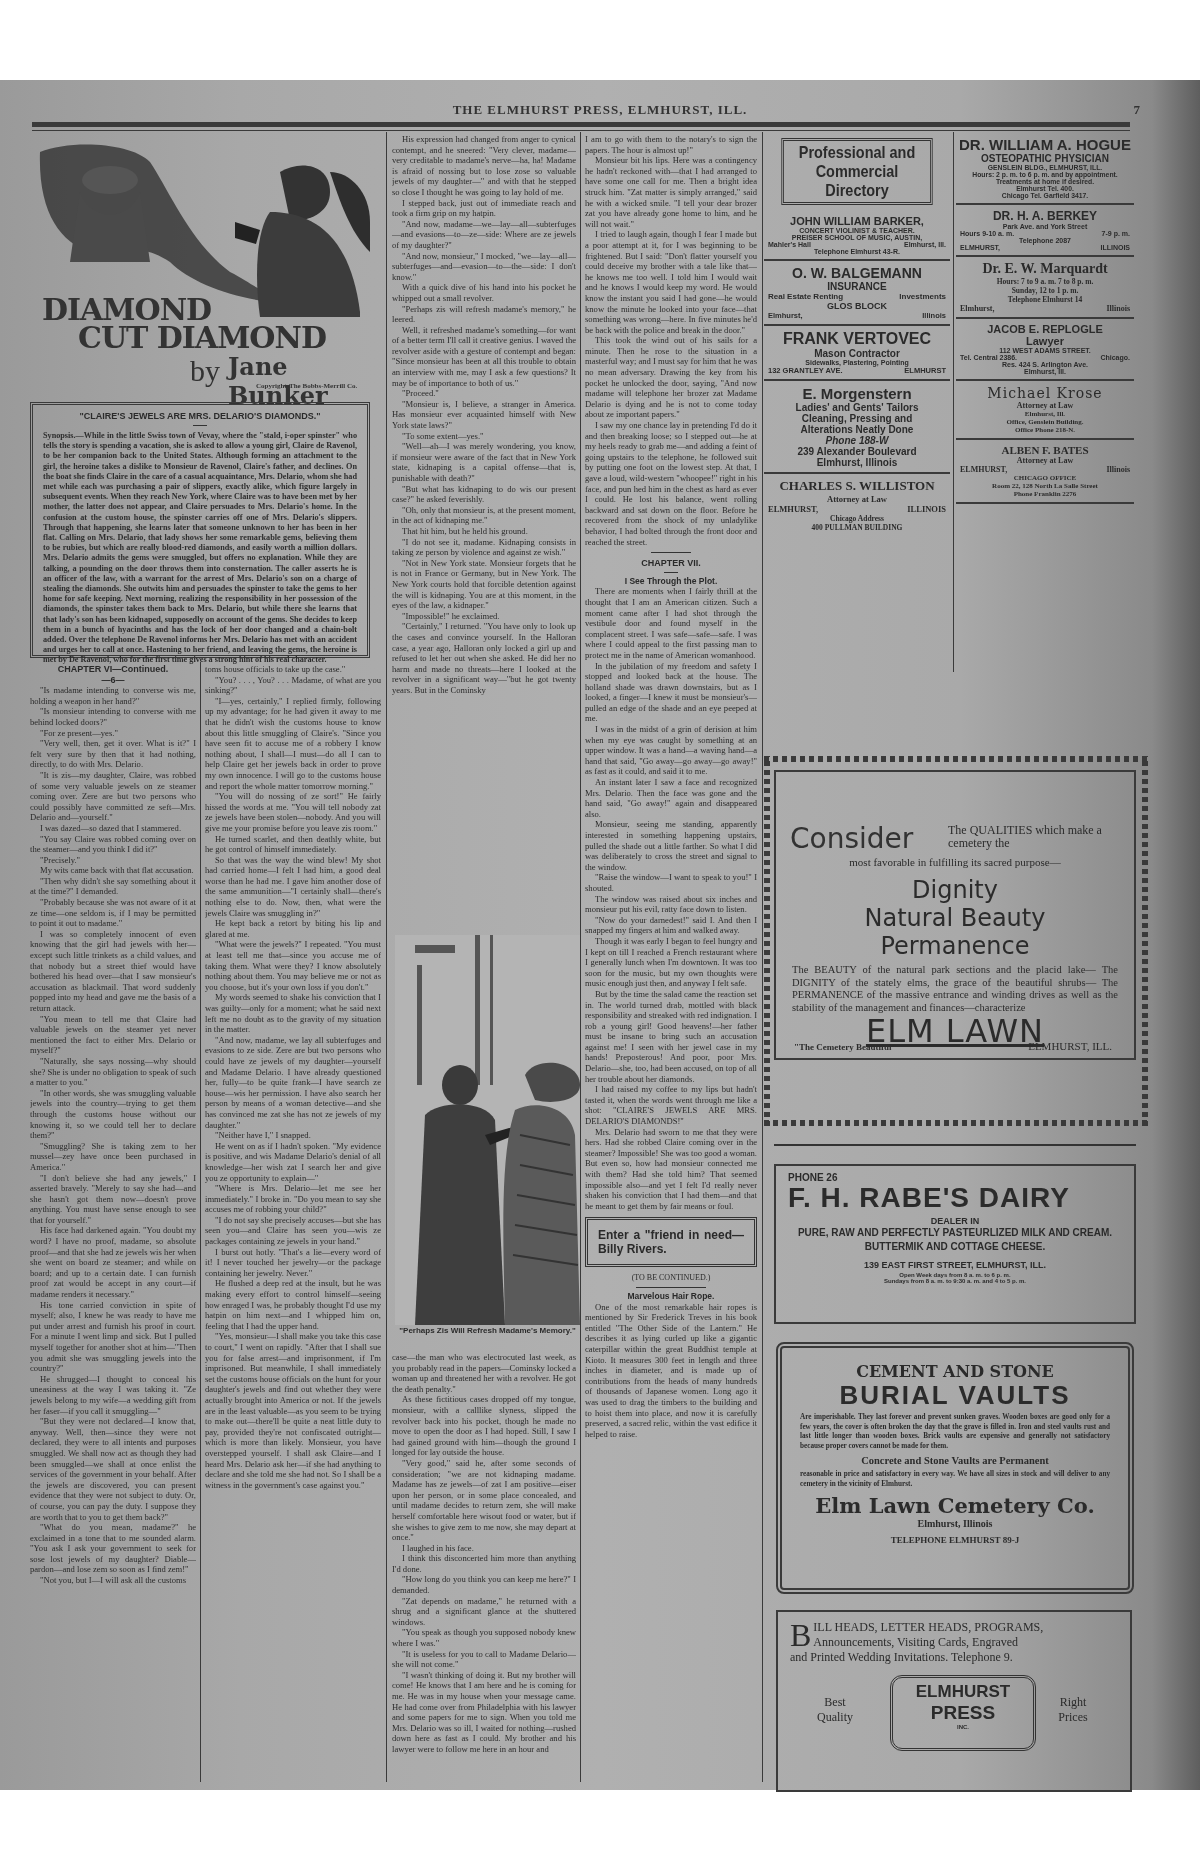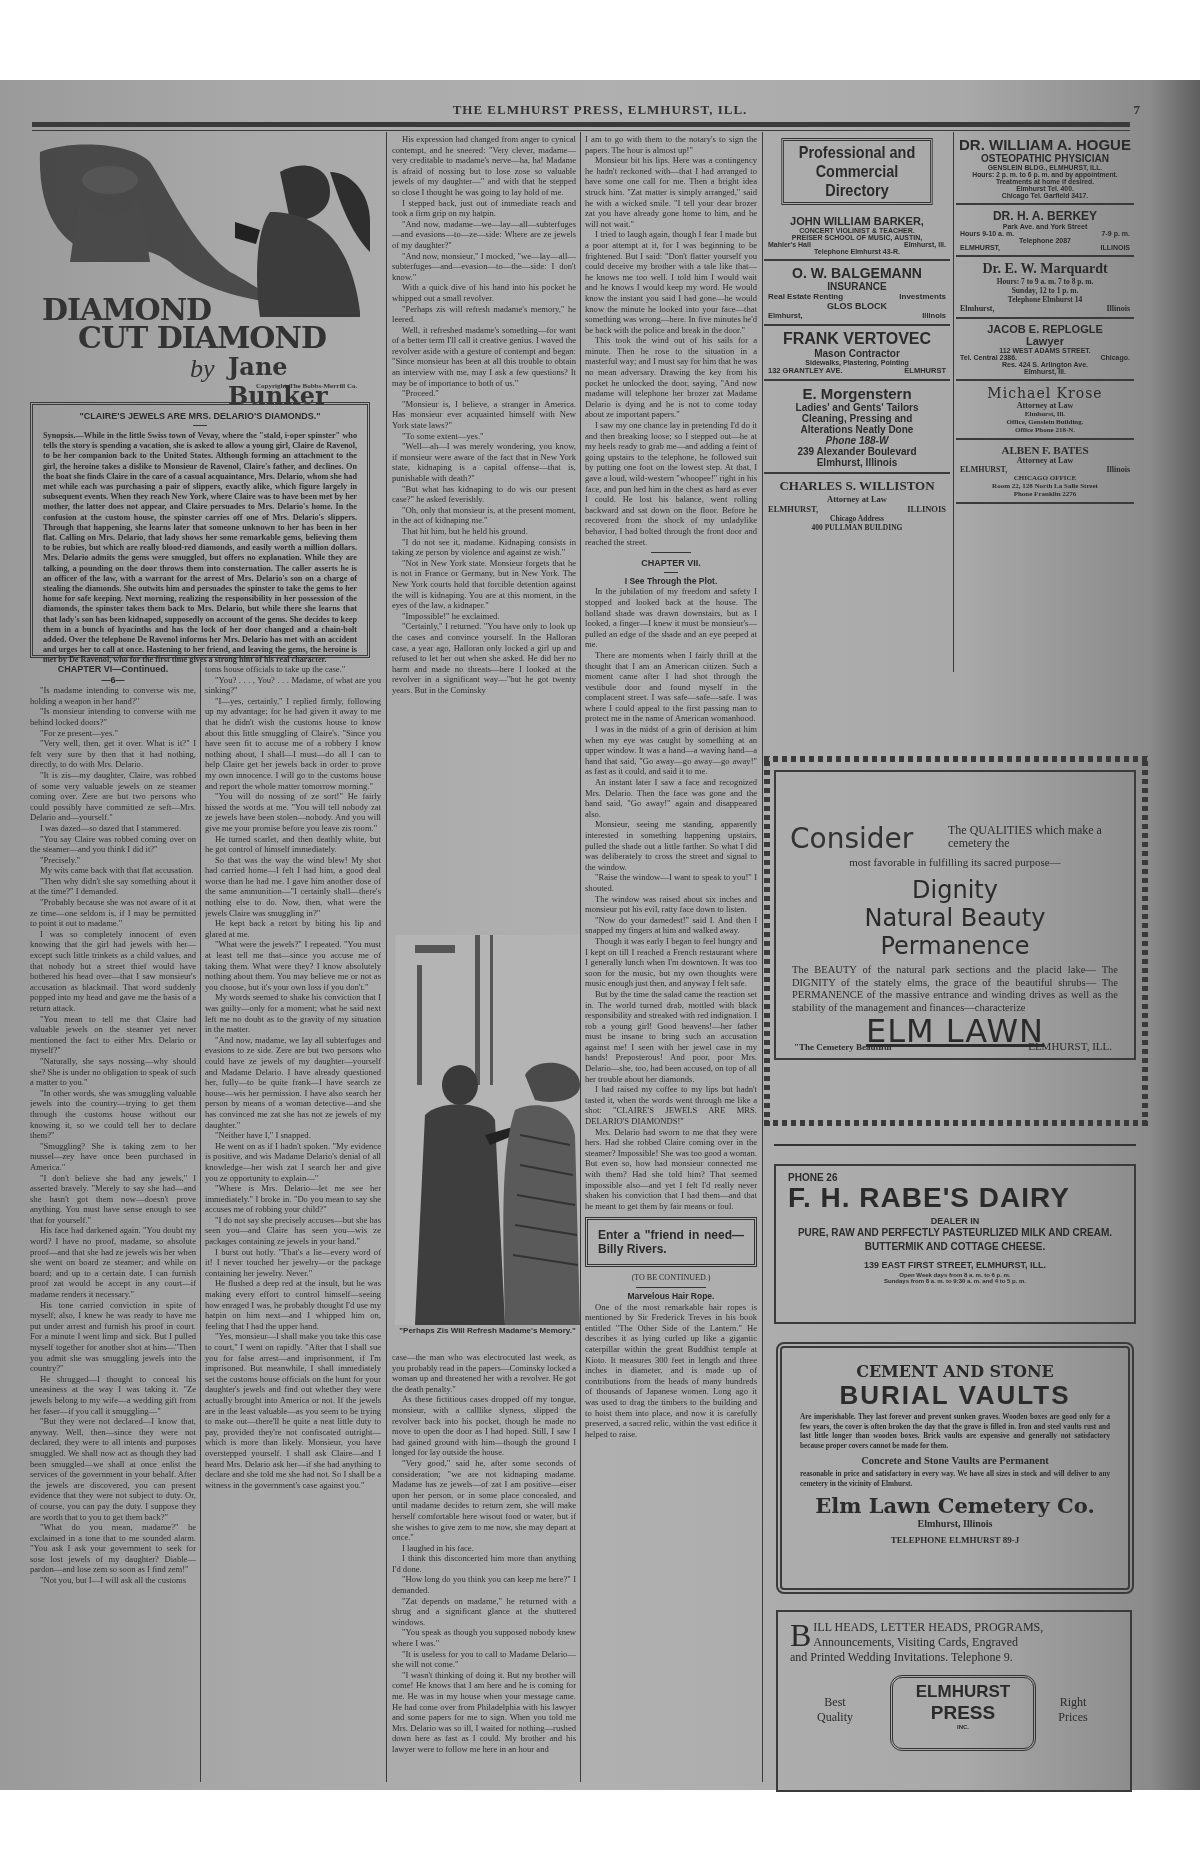--- a/index.html
+++ b/index.html
@@ -9,21 +9,21 @@
   .pagenum{position:absolute;right:60px;top:22px;font-weight:bold;font-size:13px;color:#333;}
   .rule-thick{position:absolute;left:32px;width:1098px;top:42px;height:5px;background:#3a3a3a;}
   .rule-thin{position:absolute;left:32px;width:1098px;top:50px;height:1px;background:#3a3a3a;}
   .col{position:absolute;font-size:8.6px;line-height:10.6px;text-align:justify;color:#2a2a2a;overflow:hidden;}
   .col p{margin:0 0 0 0;text-indent:10px;}
   .vrule{position:absolute;width:1px;background:#3a3a3a;}
   .hero{position:absolute;left:30px;top:52px;width:340px;height:268px;}
   .hero svg{position:absolute;left:0;top:0;}
   .hero-title1{position:absolute;left:12px;top:160px;font-family:"DejaVu Serif",serif;font-weight:bold;font-size:30px;letter-spacing:-1px;color:#333;}
   .hero-title2{position:absolute;left:48px;top:188px;font-family:"DejaVu Serif",serif;font-weight:bold;font-size:30px;letter-spacing:-1px;color:#333;}
-  .hero-by{position:absolute;left:160px;top:222px;font-style:italic;font-size:26px;color:#333;}
+  .hero-by{position:absolute;left:160px;top:222px;font-size:30px;color:#333;}
   .hero-author{position:absolute;left:198px;top:220px;font-family:"DejaVu Serif",serif;font-weight:bold;font-size:24px;color:#333;}
   .hero-copy{position:absolute;left:226px;top:250px;font-size:7px;font-weight:bold;color:#333;}
   .synopsis{position:absolute;left:30px;top:322px;width:340px;height:256px;border:3px double #3a3a3a;box-sizing:border-box;padding:6px 10px;}
   .syn-head{text-align:center;font-family:"Liberation Sans",sans-serif;font-weight:bold;font-size:9px;margin-bottom:4px;}
   .syn-dash{width:14px;height:1px;background:#333;margin:0 auto 5px;}
   .syn-text{font-size:8.2px;line-height:10.2px;text-align:justify;font-weight:bold;color:#2d2d2d;}
   .chap-head{text-align:center;font-family:"Liberation Sans",sans-serif;font-weight:bold;font-size:9px;}
   .illus{position:absolute;left:395px;top:855px;width:185px;height:390px;}
   .illus-cap{position:absolute;left:395px;top:1246px;width:185px;text-align:center;font-family:"Liberation Sans",sans-serif;font-weight:bold;font-size:8px;line-height:10px;}
   .teaser{border:3px double #333;padding:8px 10px;margin:6px 0;font-family:"Liberation Sans",sans-serif;font-weight:bold;font-size:12px;line-height:14px;}
@@ -183,22 +183,22 @@
   <div class="col" style="left:585px;top:54px;width:172px;height:1650px;">
     <p style="text-indent:0">I am to go with them to the notary's to sign the papers. The hour is almost up!"</p>
     <p>Monsieur bit his lips. Here was a contingency he hadn't reckoned with—that I had arranged to have some one call for me. Then a bright idea struck him. "Zat matter is simply arranged," said he with a wicked smile. "I tell your dear brozer zat you have already gone home to him, and he will not wait."</p>
     <p>I tried to laugh again, though I fear I made but a poor attempt at it, for I was beginning to be frightened. But I said: "Don't flatter yourself you could deceive my brother with a tale like that—he knows me too well. I told him I would wait and he knows I would keep my word. He would know the instant you said I had gone—he would know the minute he looked into your face—that something was wrong—here. In five minutes he'd be back with the police and break in the door."</p>
     <p>This took the wind out of his sails for a minute. Then he rose to the situation in a masterful way; and I must say for him that he was no mean adversary. Drawing the key from his pocket he unlocked the door, saying, "And now madame will telephone her brozer zat Madame Delario is dying and he is not to come today about ze important papers."</p>
     <p>I saw my one chance lay in pretending I'd do it and then breaking loose; so I stepped out—he at my heels ready to grab me—and adding a feint of going upstairs to the telephone, he followed suit by putting one foot on the lowest step. At that, I gave a loud, wild-western "whoopee!" right in his face, and pun hed him in the chest as hard as ever I could. He lost his balance, went rolling backward and sat down on the floor. Before he recovered from the shock of my unladylike behavior, I had bolted through the front door and reached the street.</p>
     <div style="width:40px;height:1px;background:#333;margin:5px auto;"></div>
     <div class="chap-head">CHAPTER VII.</div>
     <div style="width:14px;height:1px;background:#333;margin:3px auto;"></div>
     <div class="chap-head" style="font-size:8.5px">I See Through the Plot.</div>
+    <p>There are moments when I fairly thrill at the thought that I am an American citizen. Such a moment came after I had shot through the vestibule door and found myself in the complacent street. I was safe—safe—safe. I was where I could appeal to the first passing man to protect me in the name of American womanhood.</p>
     <p>In the jubilation of my freedom and safety I stopped and looked back at the house. The holland shade was drawn downstairs, but as I looked, a finger—I knew it must be monsieur's—pulled an edge of the shade and an eye peeped at me.</p>
-    <p>There are moments when I fairly thrill at the thought that I am an American citizen. Such a moment came after I had shot through the vestibule door and found myself in the complacent street. I was safe—safe—safe. I was where I could appeal to the first passing man to protect me in the name of American womanhood.</p>
     <p>I was in the midst of a grin of derision at him when my eye was caught by something at an upper window. It was a hand—a waving hand—a hand that said, "Go away—go away—go away!" as fast as it could, and said it to me.</p>
     <p>An instant later I saw a face and recognized Mrs. Delario. Then the face was gone and the hand said, "Go away!" again and disappeared also.</p>
     <p>Monsieur, seeing me standing, apparently interested in something happening upstairs, pulled the shade out a little farther. So what I did was deliberately to cross the street and signal to the window.</p>
     <p>"Raise the window—I want to speak to you!" I shouted.</p>
     <p>The window was raised about six inches and monsieur put his evil, ratty face down to listen.</p>
     <p>"Now do your darnedest!" said I. And then I snapped my fingers at him and walked away.</p>
     <p>Though it was early I began to feel hungry and I kept on till I reached a French restaurant where I generally lunch when I'm downtown. It was too soon for the music, but my own thoughts were music enough just then, and anyway I felt safe.</p>
     <p>But by the time the salad came the reaction set in. The world turned drab, mottled with black responsibility and streaked with red indignation. I rob a young girl! Good heavens!—her father must be insane to bring such an accusation against me! I seen with her jewel case in my hands! Preposterous! And poor, poor Mrs. Delario—she, too, had been accused, on top of all her trouble about her diamonds.</p>
     <p>I had raised my coffee to my lips but hadn't tasted it, when the words went through me like a shot: "CLAIRE'S JEWELS ARE MRS. DELARIO'S DIAMONDS!"</p>
     <p>Mrs. Delario had sworn to me that they were hers. Had she robbed Claire coming over in the steamer? Impossible! She was too good a woman. But even so, how had monsieur connected me with them? Had she told him? That seemed impossible also—and yet I felt I'd really never shaken his conviction that I had them—and that he meant to get them by fair means or foul.</p>

